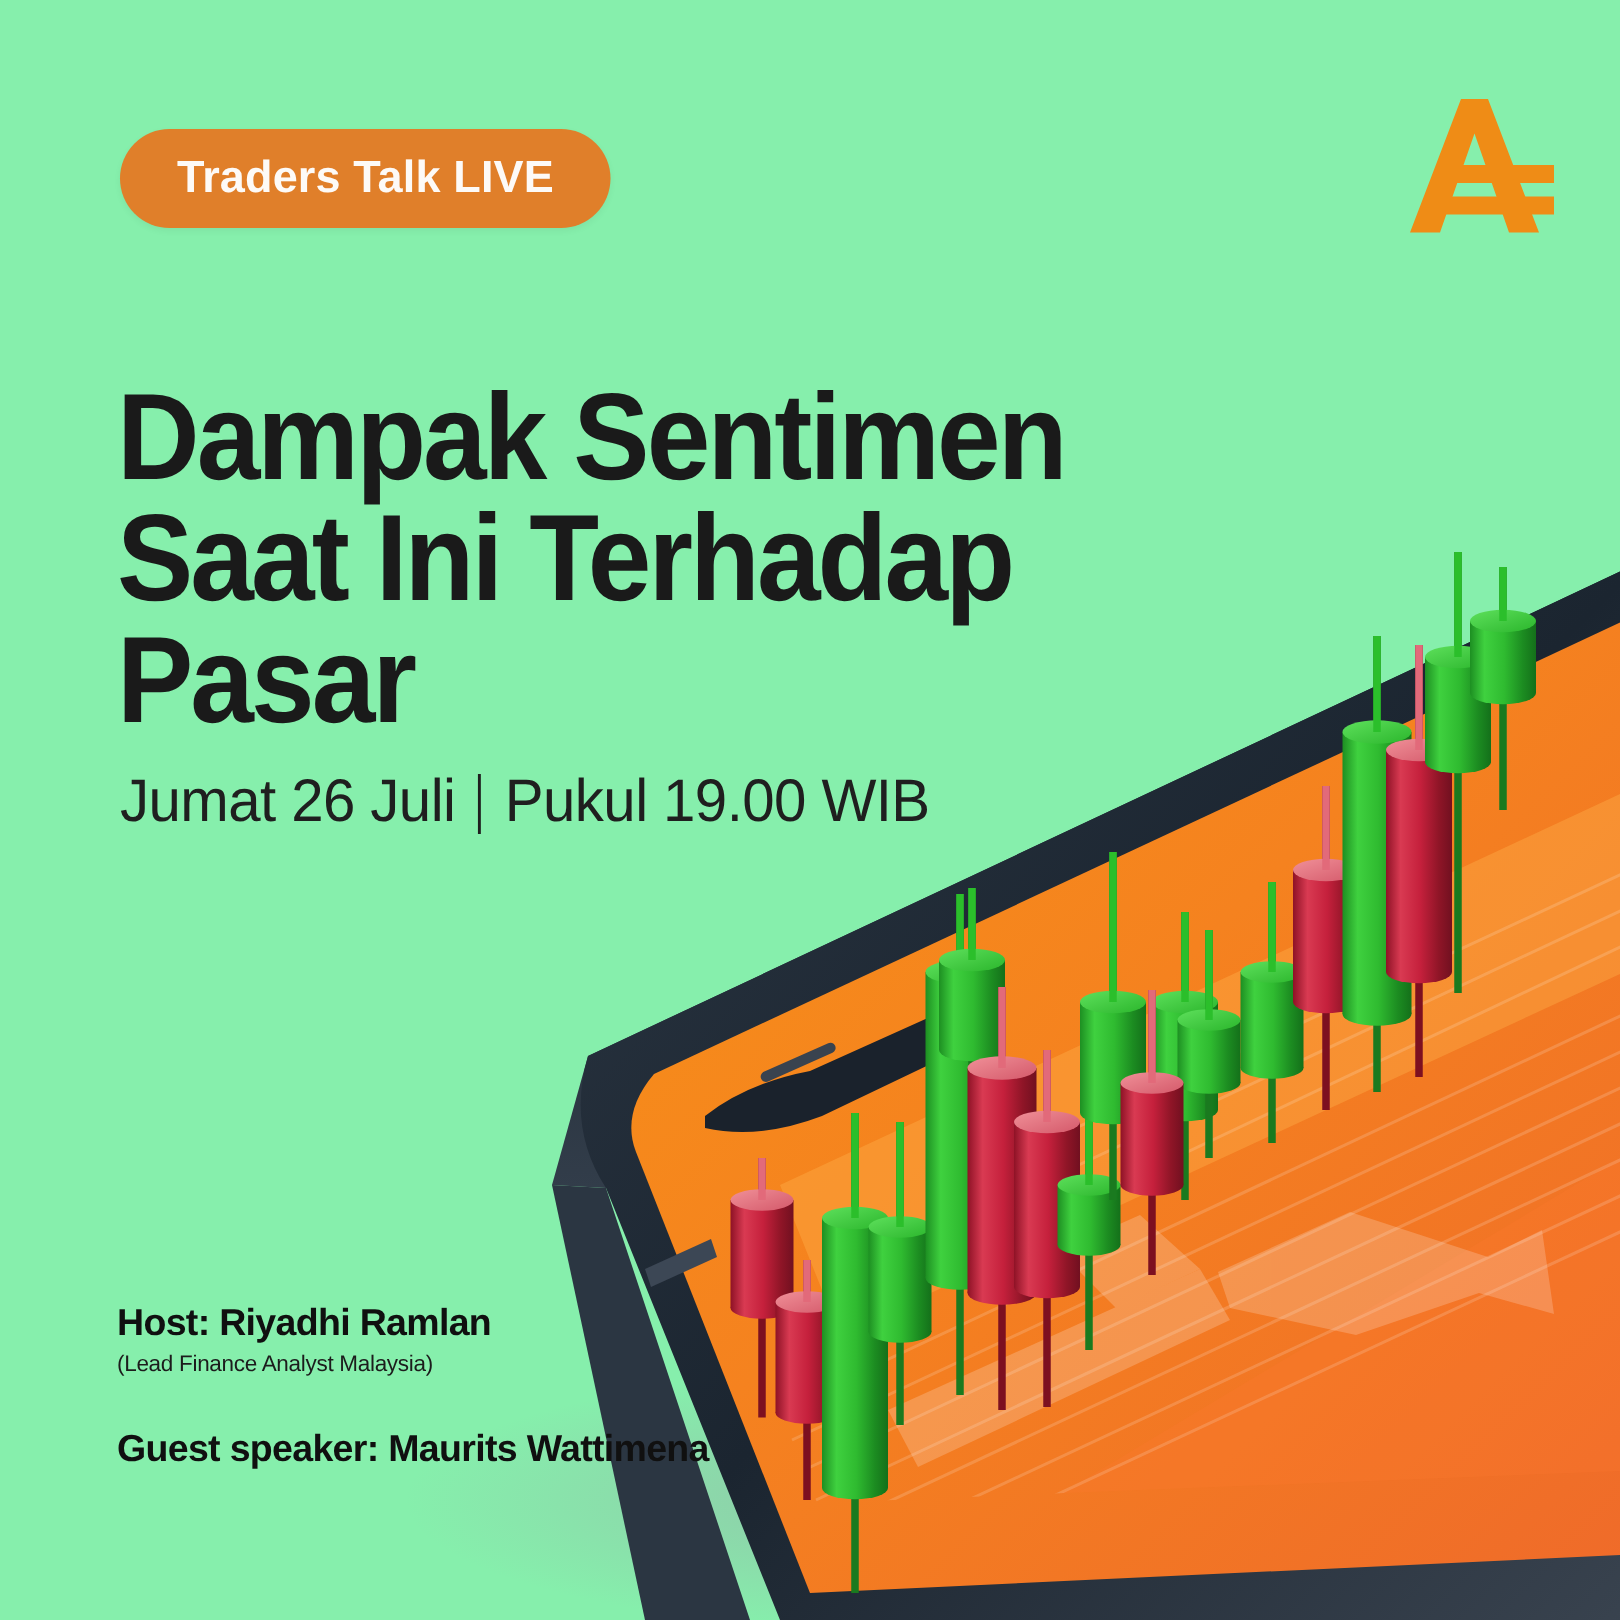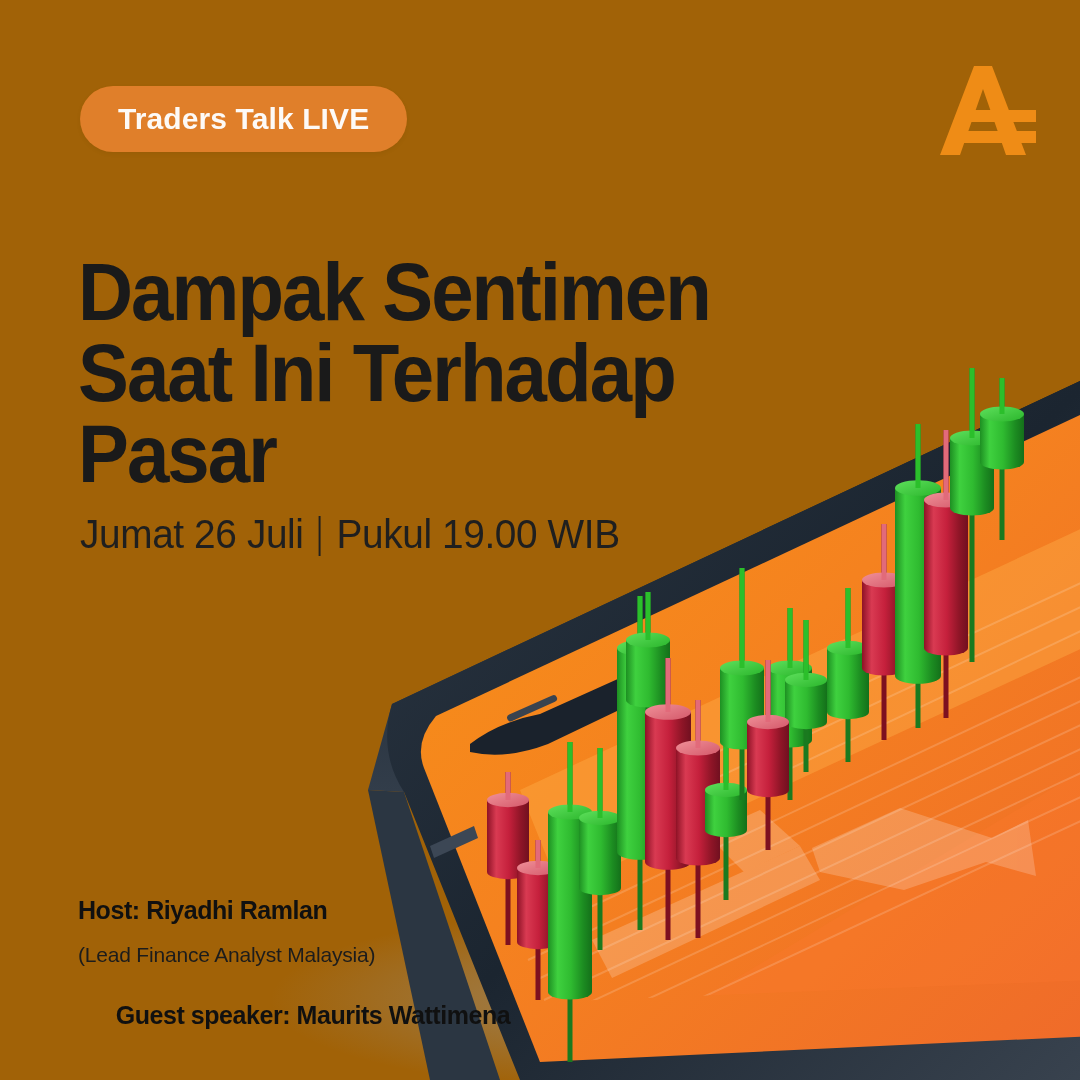--- a/index.html
+++ b/index.html
@@ -5,21 +5,21 @@
 <style>
   html,body{margin:0;padding:0;}
   body{
     width:1080px;height:1080px;overflow:hidden;
     background:#f9f5f2;
     font-family:"Liberation Sans", sans-serif;
     -webkit-font-smoothing:antialiased;
   }
   #poster{
     position:relative;width:1080px;height:1080px;
-    background:#a16207;overflow:hidden;
+    background:#86efac;overflow:hidden;
   }
 
   
   #logo{position:absolute;left:930px;top:58px;width:110px;height:105px;}
   #logo svg{display:block;width:110px;height:105px;}
 
   
   #badge{
     position:absolute;left:80px;top:86px;
     height:66px;padding:0 38px;
@@ -50,30 +50,30 @@
     letter-spacing:-.4px;white-space:nowrap;
     display:flex;align-items:center;
     transform:scaleX(.97);transform-origin:left top;
   }
   #date-sep{
     display:inline-block;width:2px;height:40px;
     background:#1f1f1f;margin:0 16px;position:relative;top:1px;
   }
 
   
-  #credits{position:absolute;left:78px;top:894px;width:470px;}
+  #credits{position:absolute;left:78px;top:866px;width:470px;}
   .credit-block{margin-bottom:30px;}
-  .credit-block:last-child{margin-bottom:0;text-align:center;}
+  .credit-block:last-child{margin-bottom:0;}
   .credit-name{
     color:#101010;font-size:25px;font-weight:bold;
     letter-spacing:-.45px;white-space:nowrap;line-height:1.3;
   }
   .credit-role{
-    color:#1c1c1c;font-size:21px;font-weight:400;
-    letter-spacing:-.2px;white-space:nowrap;line-height:1.4;margin-top:13px;
+    color:#1c1c1c;font-size:15px;font-weight:400;
+    letter-spacing:-.2px;white-space:nowrap;line-height:1.4;margin-top:0;
   }
 
   
   #art{
     position:absolute;left:0;top:0;width:1080px;height:1080px;
     pointer-events:none;
   }
   #art svg{display:block;width:1080px;height:1080px;}
 </style>
 </head>

